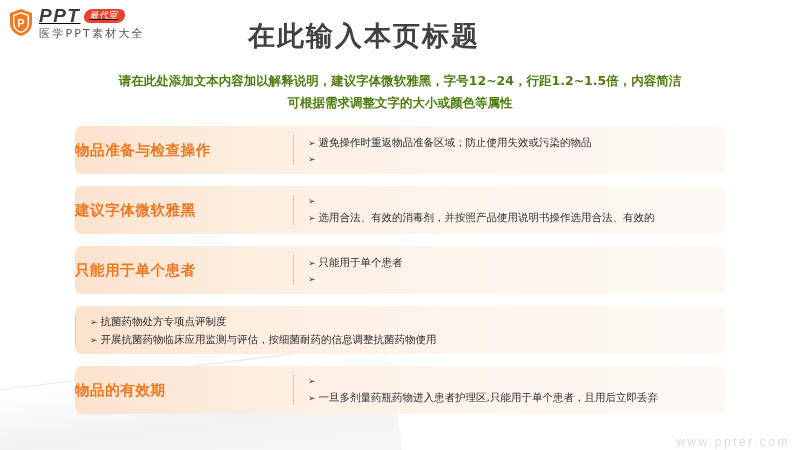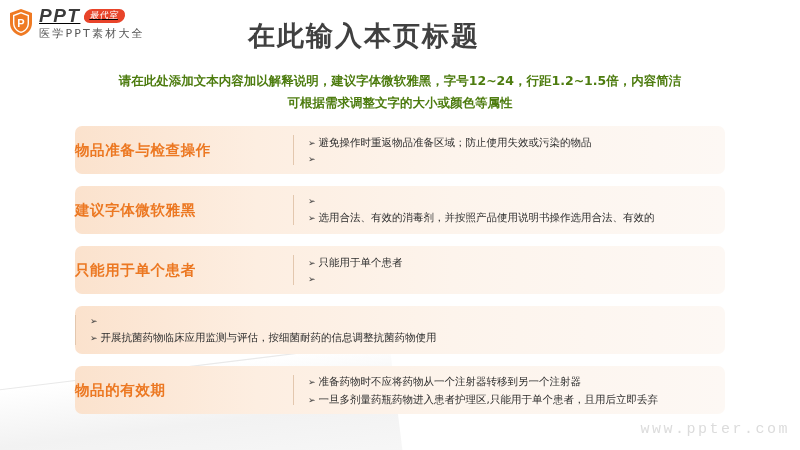--- a/index.html
+++ b/index.html
@@ -173,25 +173,25 @@
     font-size: 9px;
     color: #3a3a3a;
     margin-right: 3px;
     transform: translateY(-0.5px);
   }
 
   
   .footer {
     position: absolute;
     right: 10px;
-    bottom: 12px;
-    font-size: 15px;
+    bottom: 1px;
+    font-size: 12px;
     color: #dcdcdc;
     letter-spacing: 2.5px;
-    font-family: Liberation Mono, monospace;
+    font-family: Liberation Sans, sans-serif;
   }
 </style>
 </head>
 <body>
 
 <div id="slide">
 
   <div class="deco-band-2"></div>
   <div class="deco-band"></div>
 
@@ -261,35 +261,35 @@
           <span class="bullet-marker">➢</span>
         </div>
       </div>
     </div>
 
     <div class="row">
       <div class="row-divider"></div>
       <div class="row-bullets">
         <div class="bullet">
           <span class="bullet-marker">➢</span>
+          <span>抗菌药物处方专项点评制度</span>
         </div>
         <div class="bullet">
           <span class="bullet-marker">➢</span>
           <span>开展抗菌药物临床应用监测与评估，按细菌耐药的信息调整抗菌药物使用</span>
         </div>
       </div>
     </div>
 
     <div class="row">
       <div class="row-label">物品的有效期</div>
       <div class="row-divider"></div>
       <div class="row-bullets">
         <div class="bullet">
           <span class="bullet-marker">➢</span>
-          <span>准备药物时不应将药物从一个注射器转移到另一个注射器</span>
         </div>
         <div class="bullet">
           <span class="bullet-marker">➢</span>
           <span>一旦多剂量药瓶药物进入患者护理区,只能用于单个患者，且用后立即丢弃</span>
         </div>
       </div>
     </div>
 
   </div>
 

